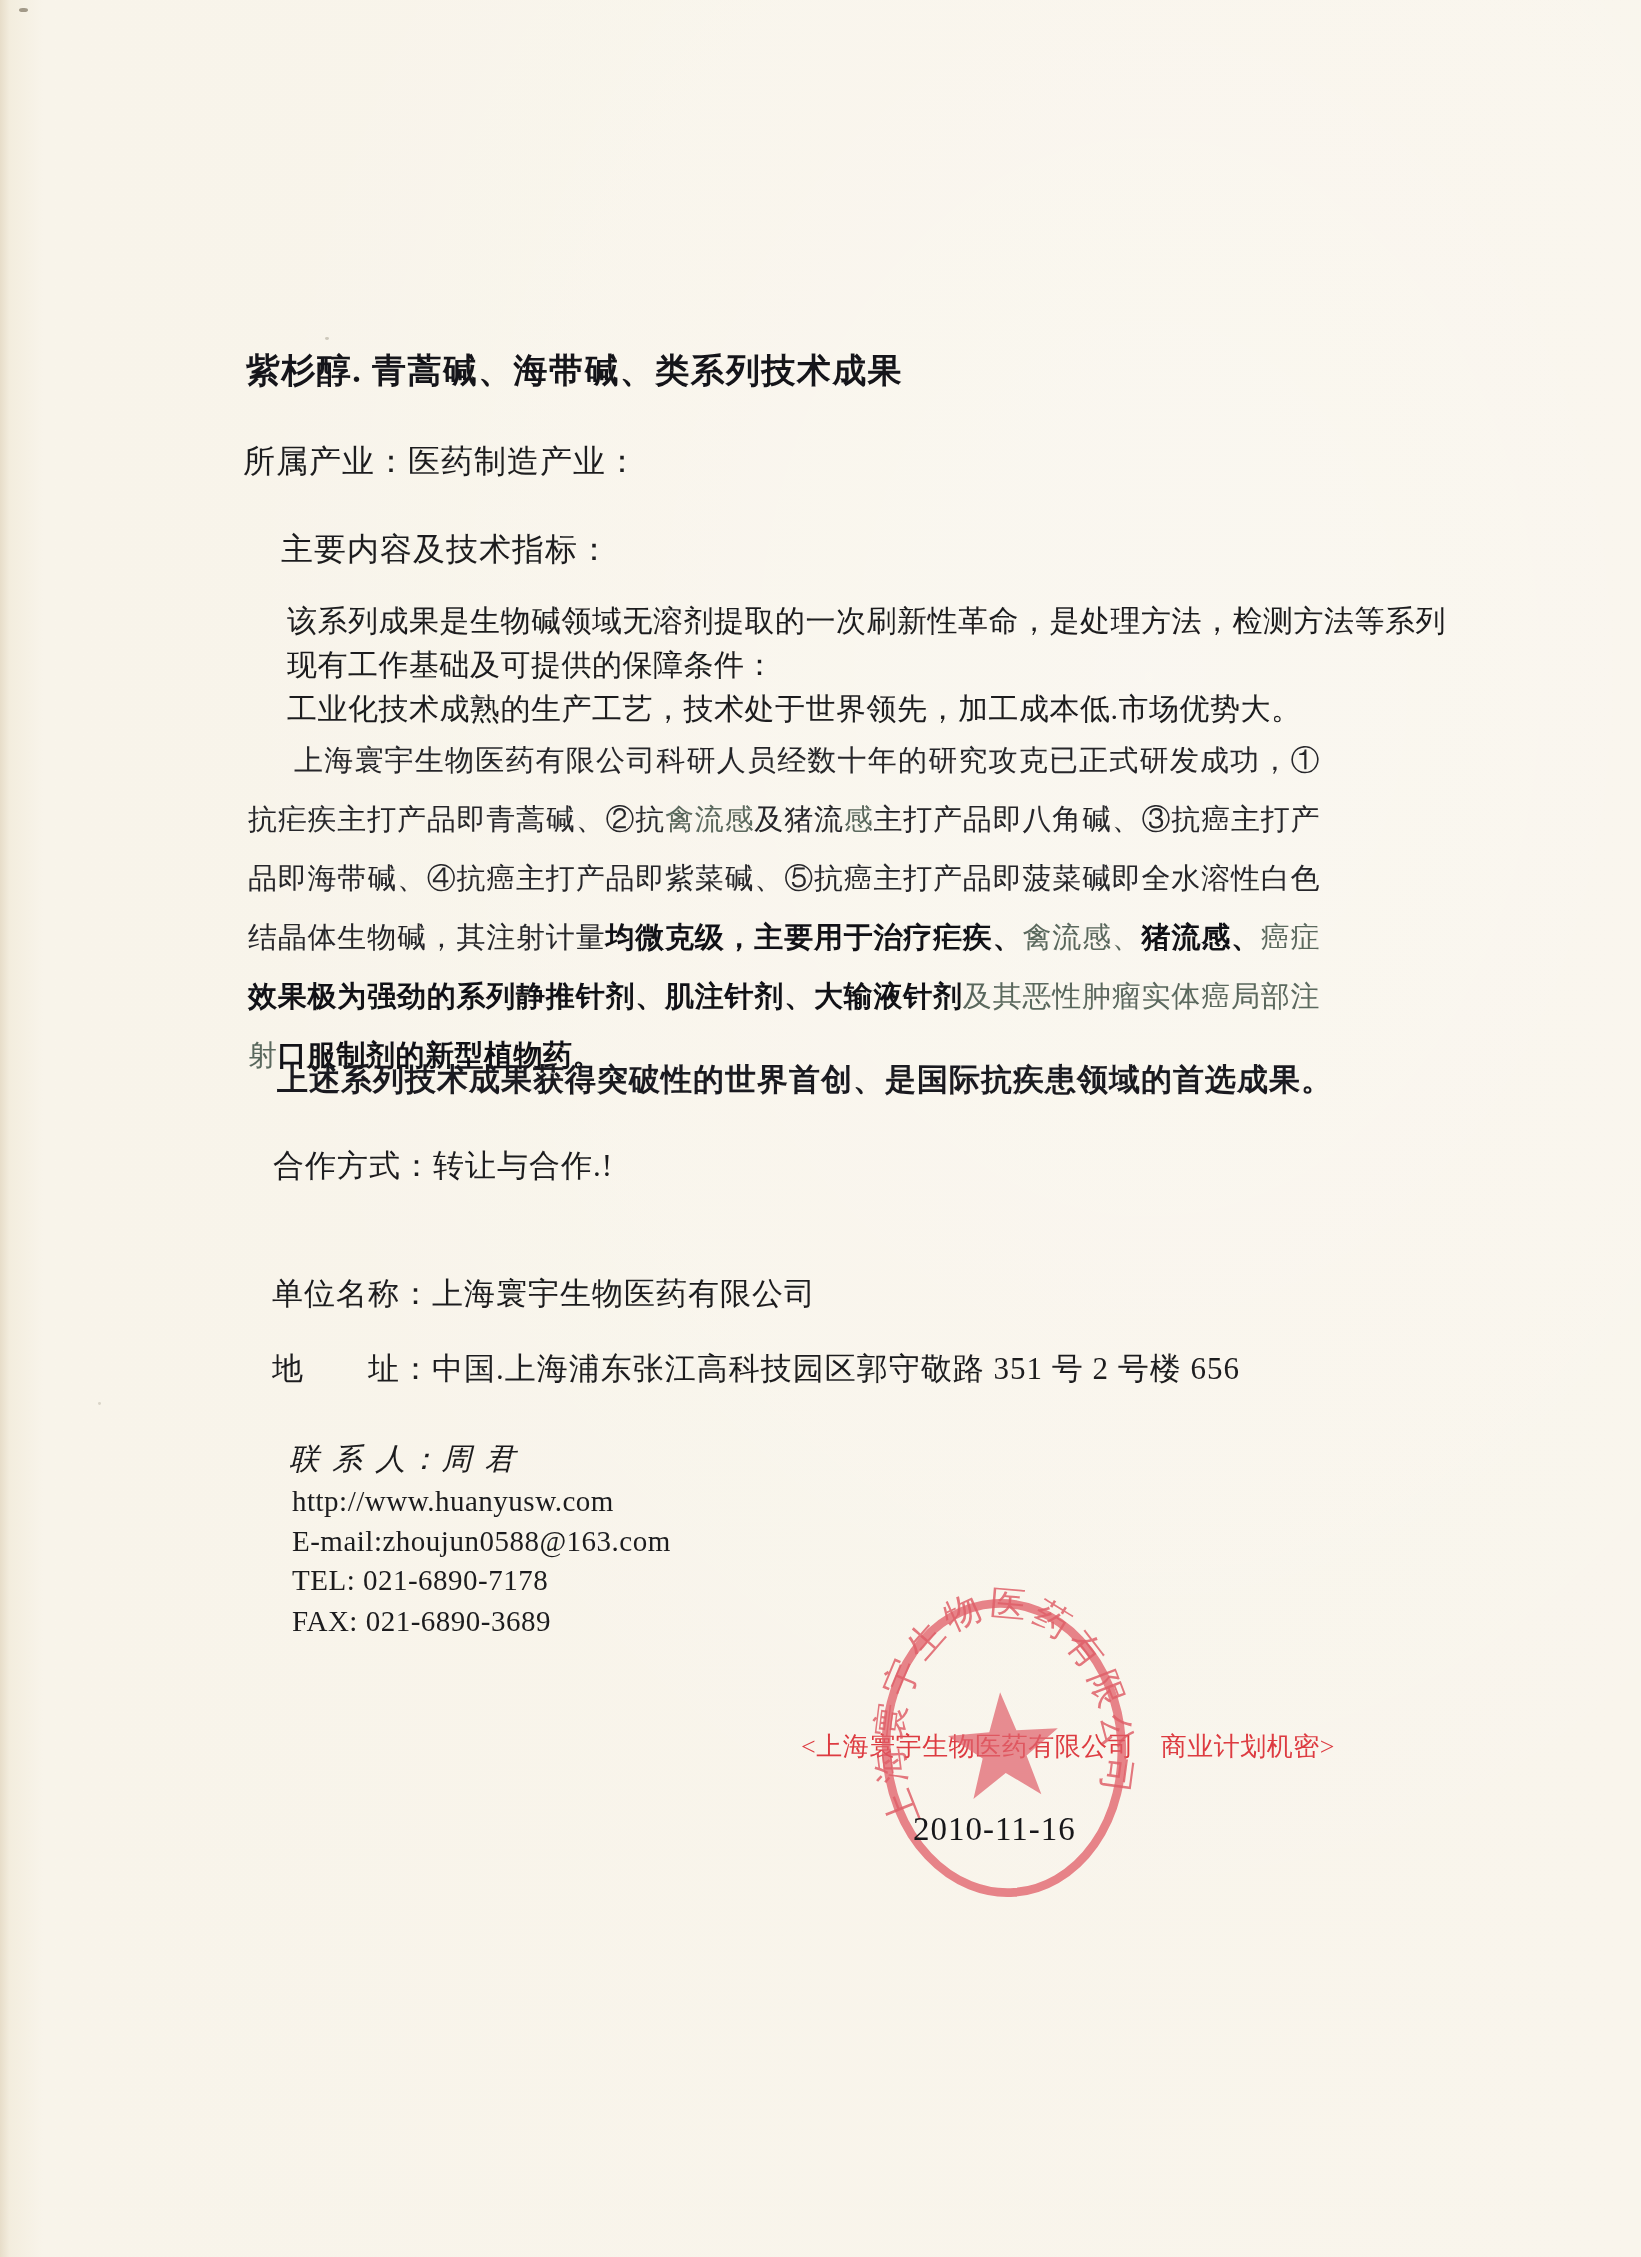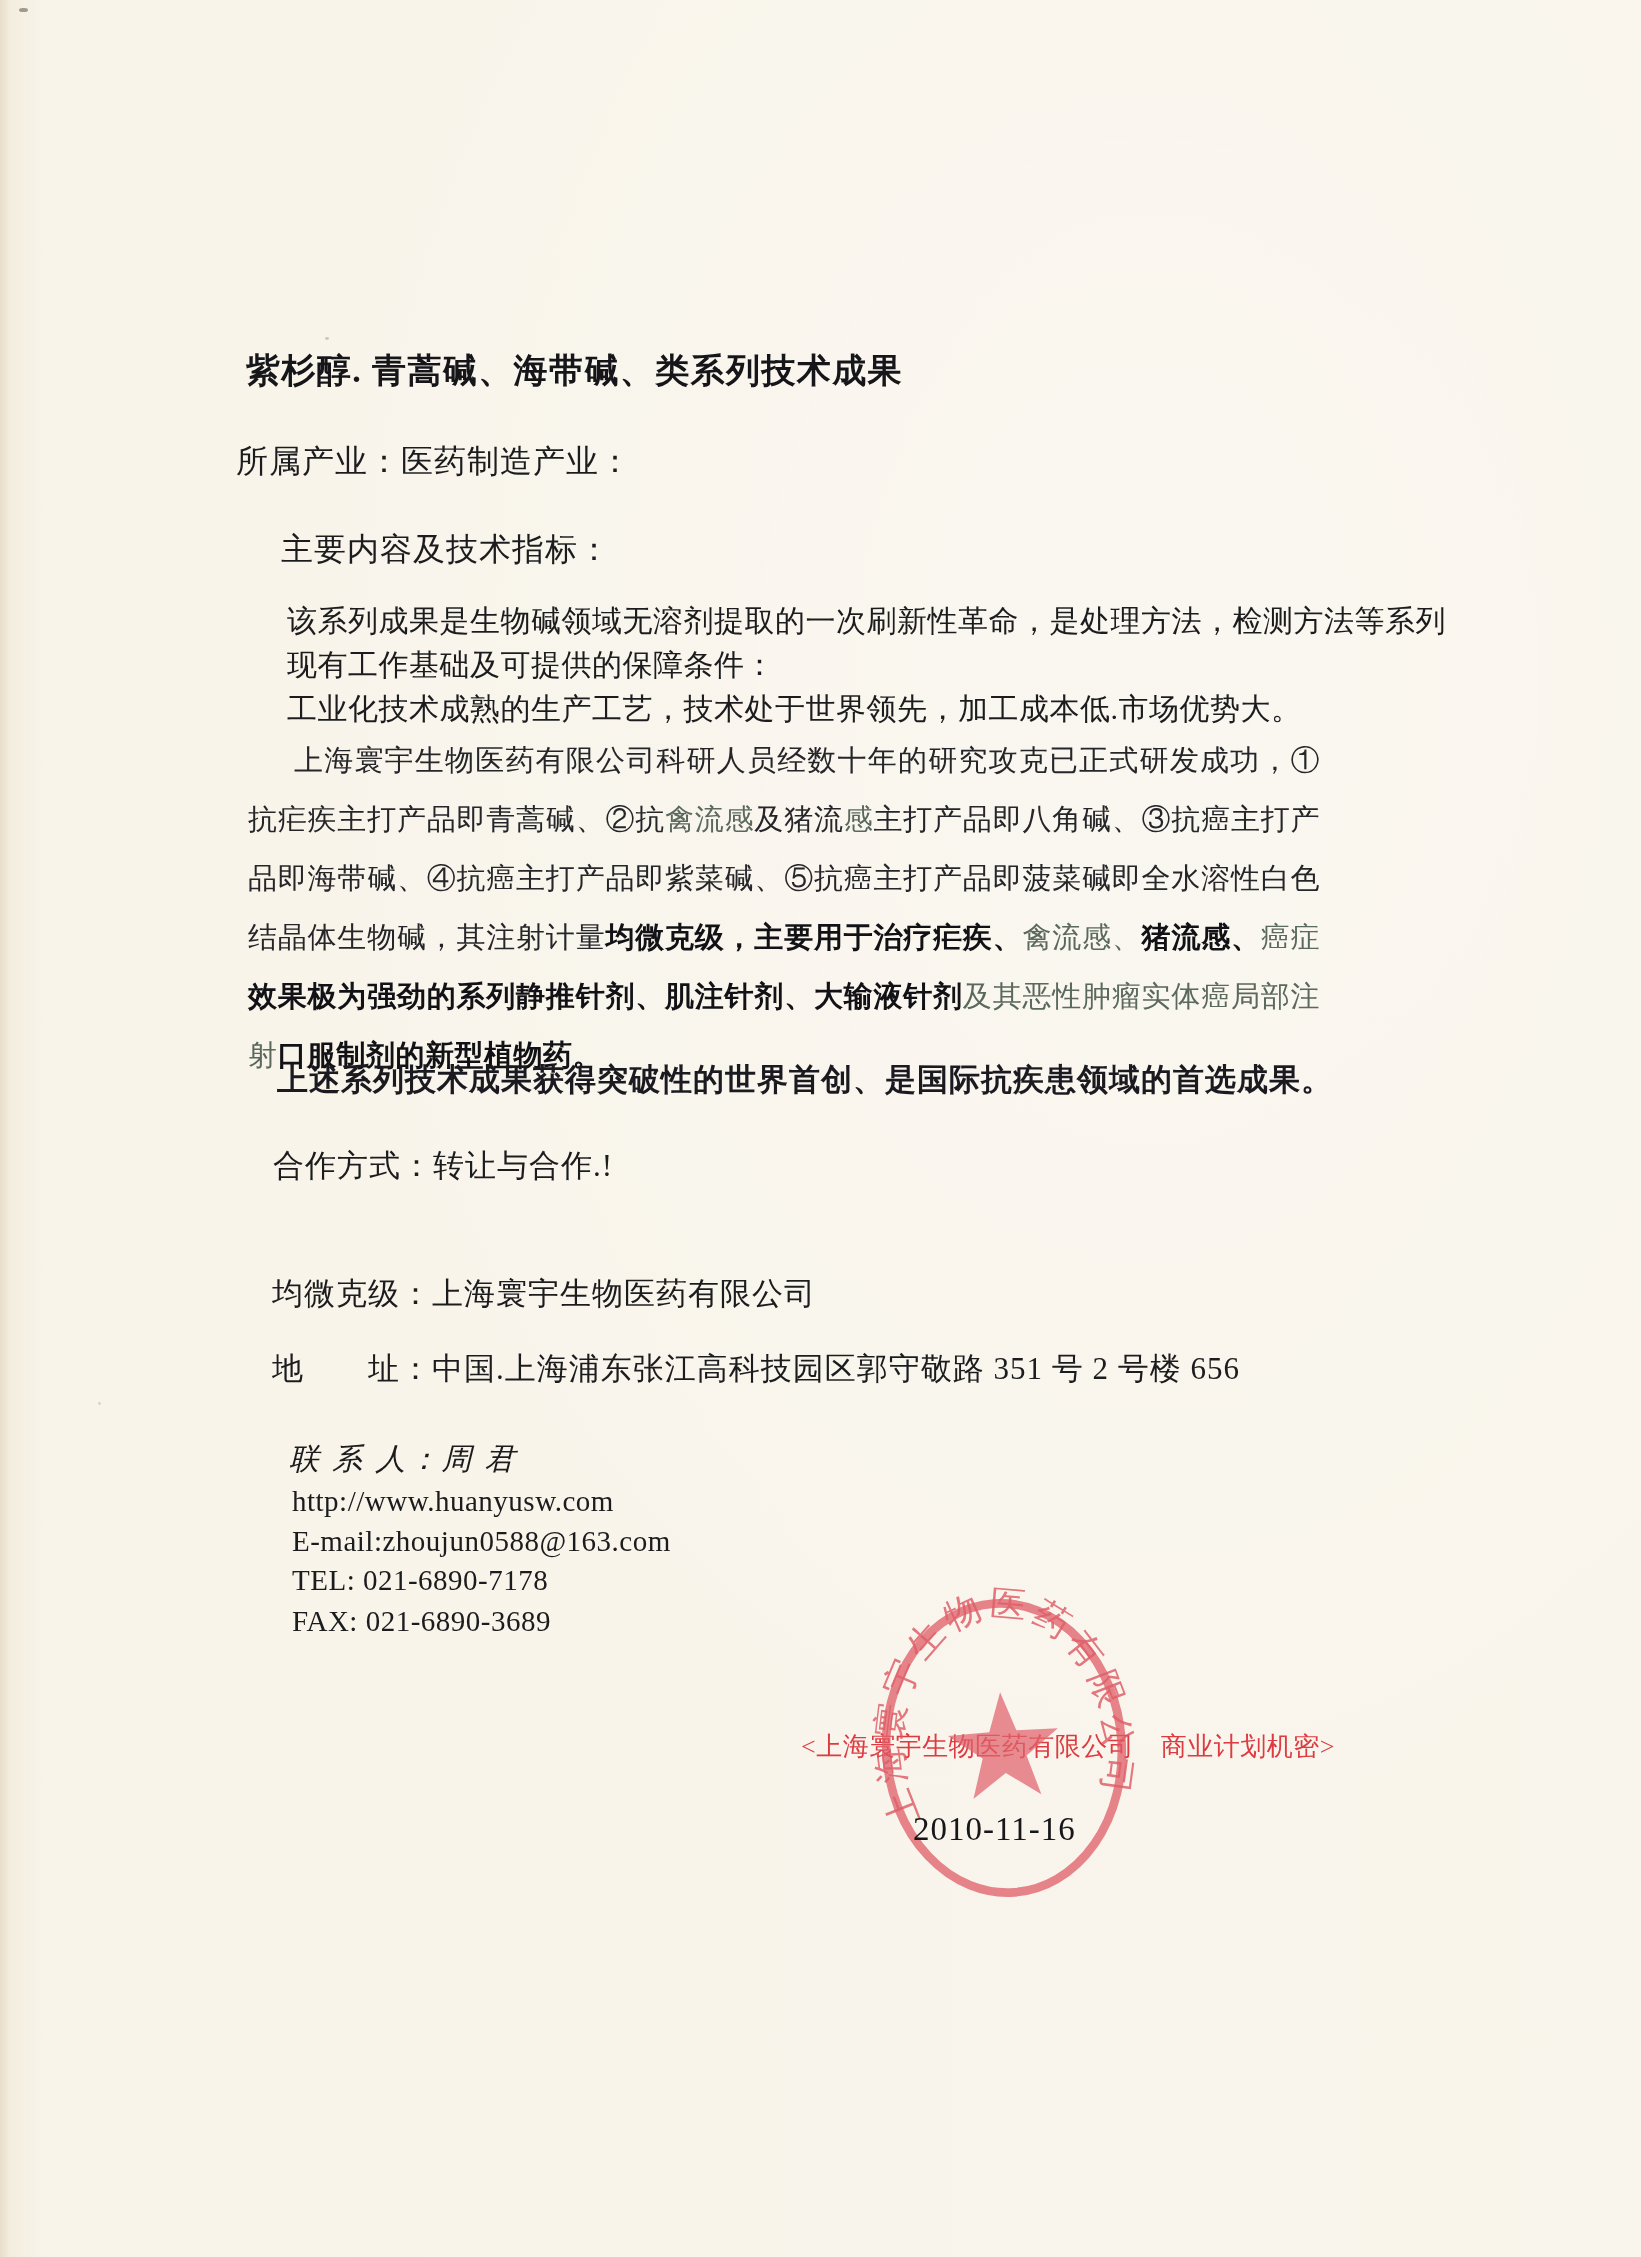--- a/index.html
+++ b/index.html
@@ -50,36 +50,36 @@
 <body>
 
 <div class="page">
 
   <div class="speck" style="left:19.3px;top:7.7px;width:8.7px;height:4.8px;"></div>
   <div class="speck" style="left:325px;top:337px;width:3.9px;height:2.9px;opacity:.5;"></div>
   <div class="speck" style="left:98px;top:1402px;width:2.9px;height:2.9px;opacity:.35;"></div>
 
   <div class="txt doc-title" style="left:246px;top:348px;">紫杉醇. 青蒿碱、海带碱、类系列技术成果</div>
 
-  <div class="txt plain" style="left:236px;top:440px;">所属产业：医药制造产业：</div>
+  <div class="txt plain" style="left:243px;top:440px;">所属产业：医药制造产业：</div>
   <div class="txt plain" style="left:281px;top:528px;">主要内容及技术指标：</div>
 
   <div class="para1">
     <div>该系列成果是生物碱领域无溶剂提取的一次刷新性革命，是处理方法，检测方法等系列</div>
     <div>现有工作基础及可提供的保障条件：</div>
     <div>工业化技术成熟的生产工艺，技术处于世界领先，加工成本低.市场优势大。</div>
   </div>
 
   <div class="para2"><span class="run-normal">上海寰宇生物医药有限公司科研人员经数十年的研究攻克已正式研发成功，①抗疟疾主打产品即青蒿碱、②抗</span><span class="run-light">禽流感</span><span class="run-normal">及猪流</span><span class="run-light">感</span><span class="run-normal">主打产品即八角碱、③抗癌主打产品即海带碱、④抗癌主打产品即紫菜碱、⑤抗癌主打产品即菠菜碱即全水溶性白色结晶体生物碱，其注射计量</span><span class="run-bold">均微克级，主要用于治疗疟疾、</span><span class="run-light">禽流感、</span><span class="run-bold">猪流感、</span><span class="run-light">癌症</span><span class="run-bold">效果极为强劲的系列静推针剂、肌注针剂、大输液针剂</span><span class="run-light">及其恶性肿瘤实体癌局部注射</span><span class="run-bold">口服制剂的新型植物药。</span></div>
 
   <div class="txt para3" style="left:277px;top:1059px;">上述系列技术成果获得突破性的世界首创、是国际抗疾患领域的首选成果。</div>
 
   <div class="txt line32" style="left:273px;top:1145px;">合作方式：转让与合作.!</div>
 
-  <div class="txt line32" style="left:272px;top:1273px;">均微克级：上海寰宇生物医药有限公司</div>
+  <div class="txt line32" style="left:272px;top:1273px;">单位名称：上海寰宇生物医药有限公司</div>
   <div class="txt line32" style="left:272px;top:1348px;">地　　址：中国.上海浦东张江高科技园区郭守敬路 351 号 2 号楼 656</div>
 
   <div class="txt contact" style="left:289px;top:1439px;font-style:italic;">联 系 人：周 君</div>
   <div class="txt latin" style="left:292px;top:1485px;">http://www.huanyusw.com</div>
   <div class="txt latin" style="left:292px;top:1525px;">E-mail:zhoujun0588@163.com</div>
   <div class="txt latin" style="left:292px;top:1564px;">TEL: 021-6890-7178</div>
   <div class="txt latin" style="left:292px;top:1605px;">FAX: 021-6890-3689</div>
 
   <div class="txt red-line" style="left:801px;top:1729px;">&lt;上海寰宇生物医药有限公司　商业计划机密&gt;</div>
 

